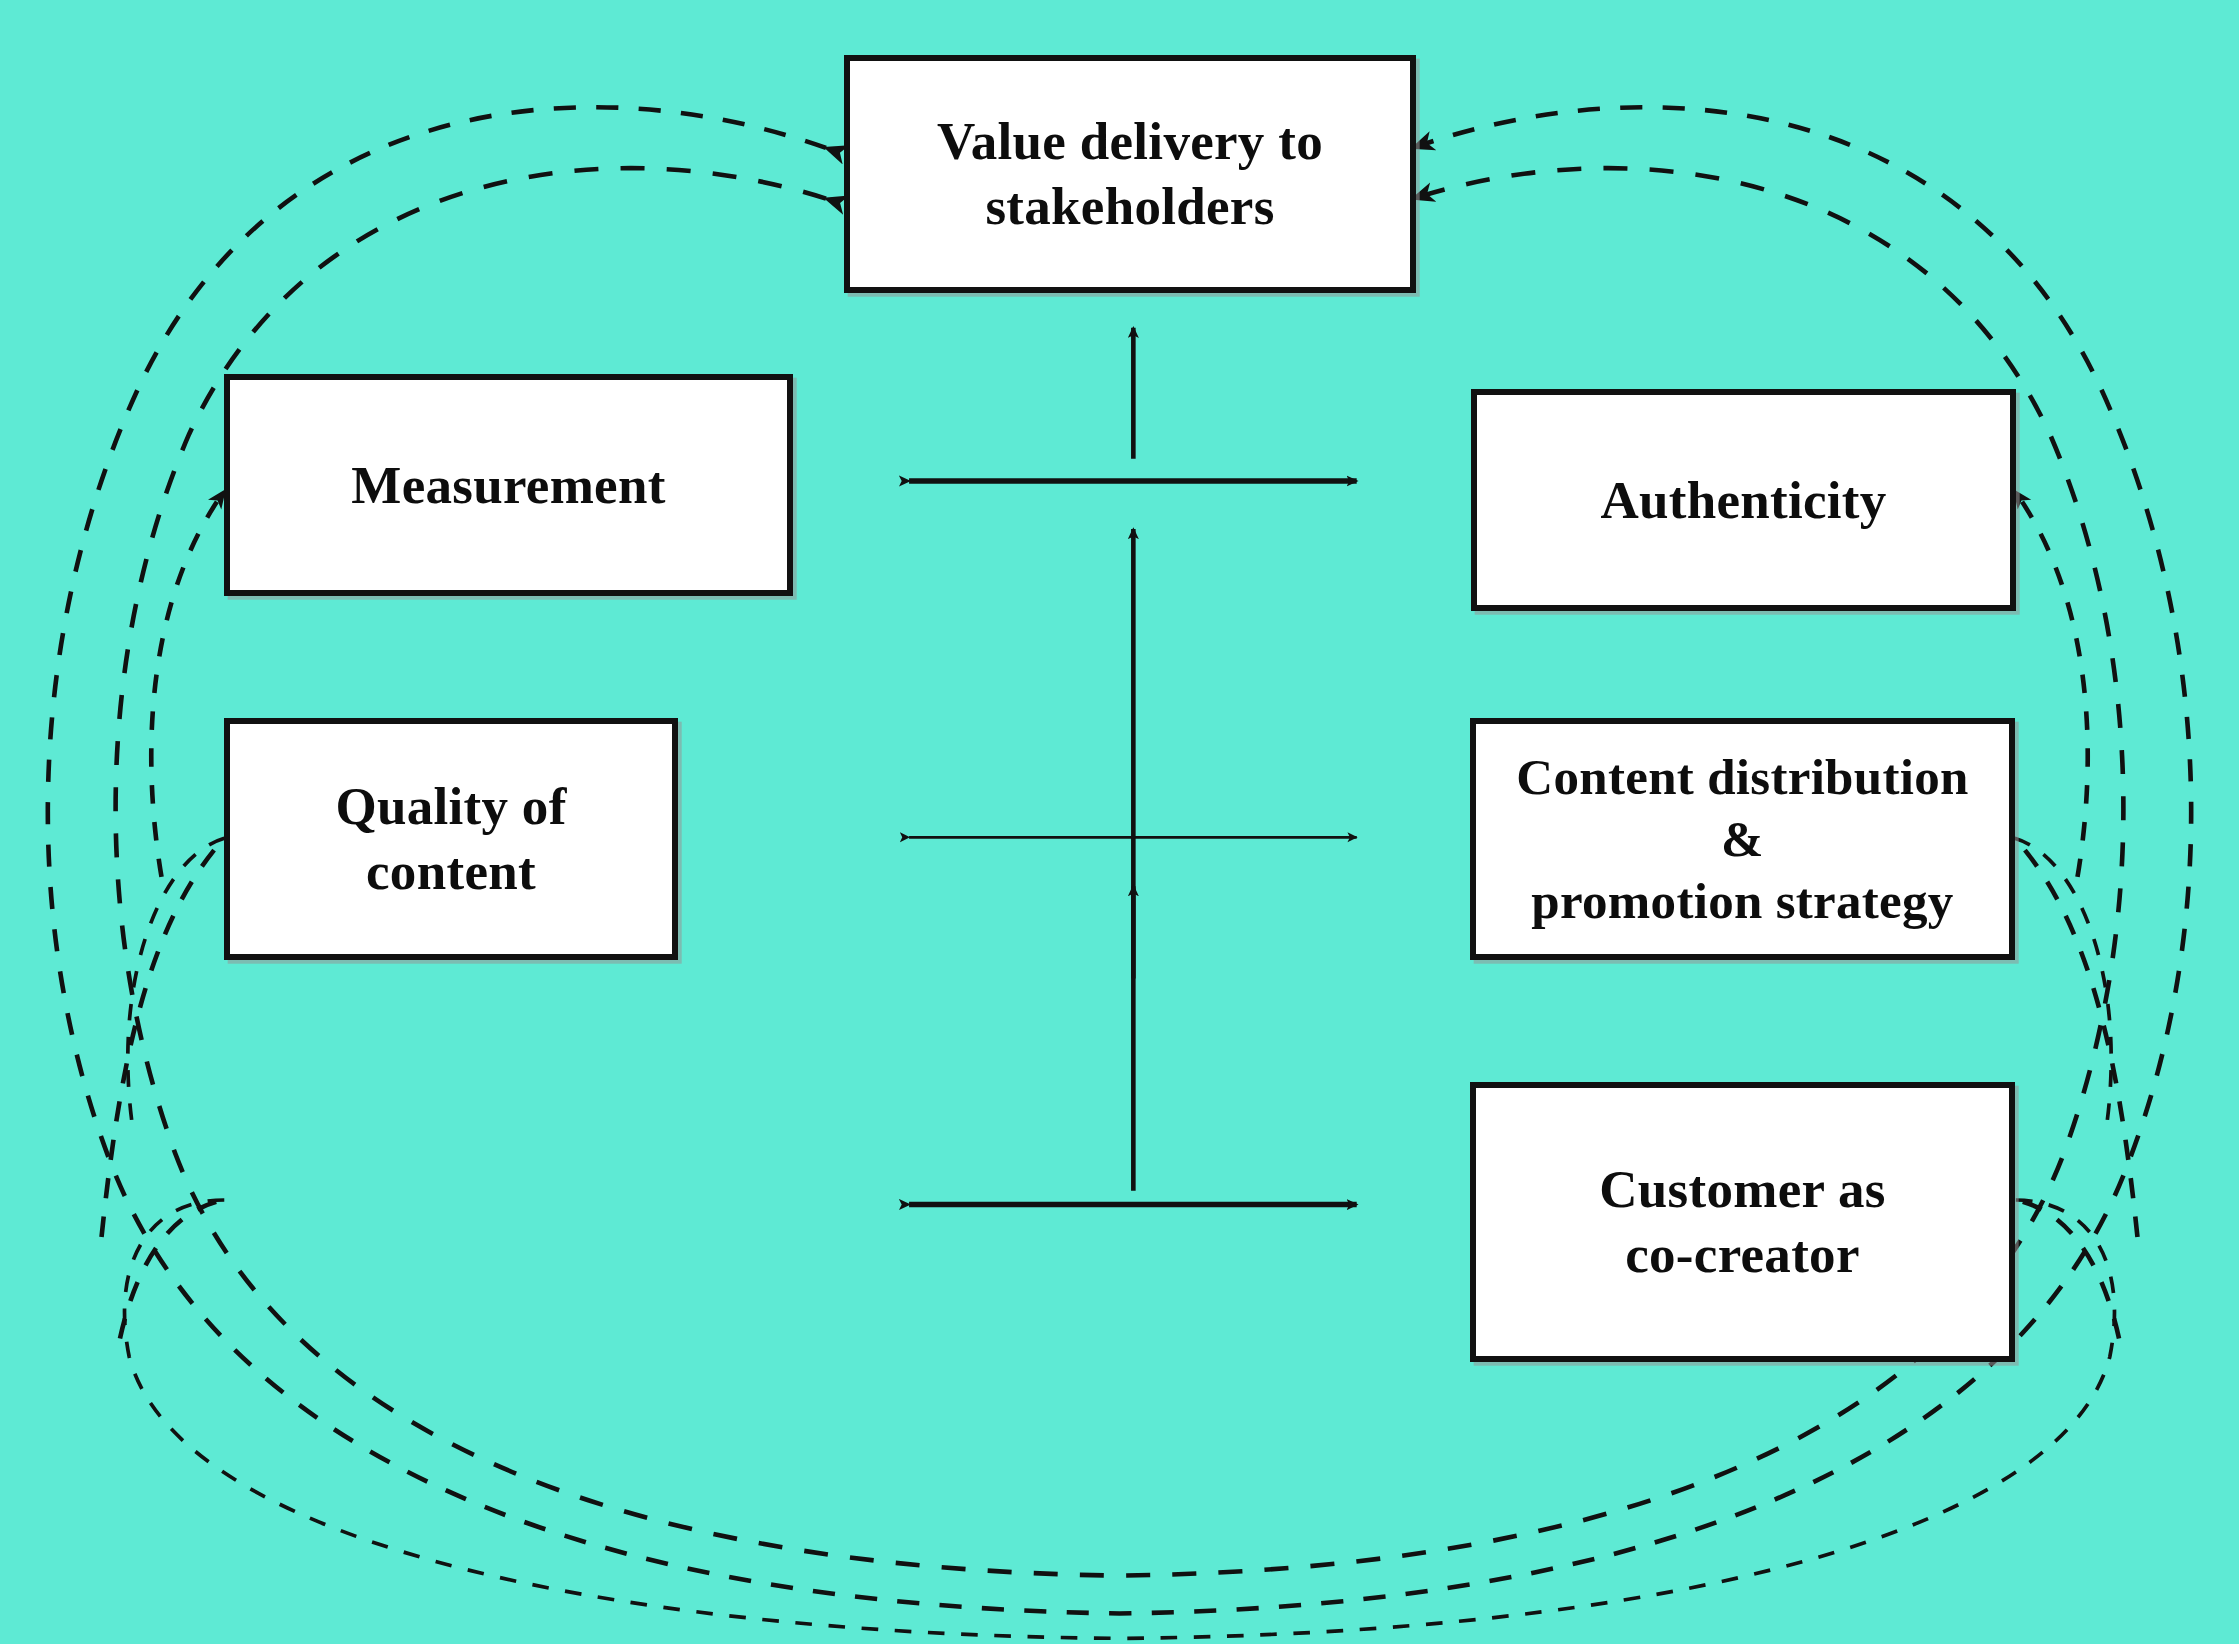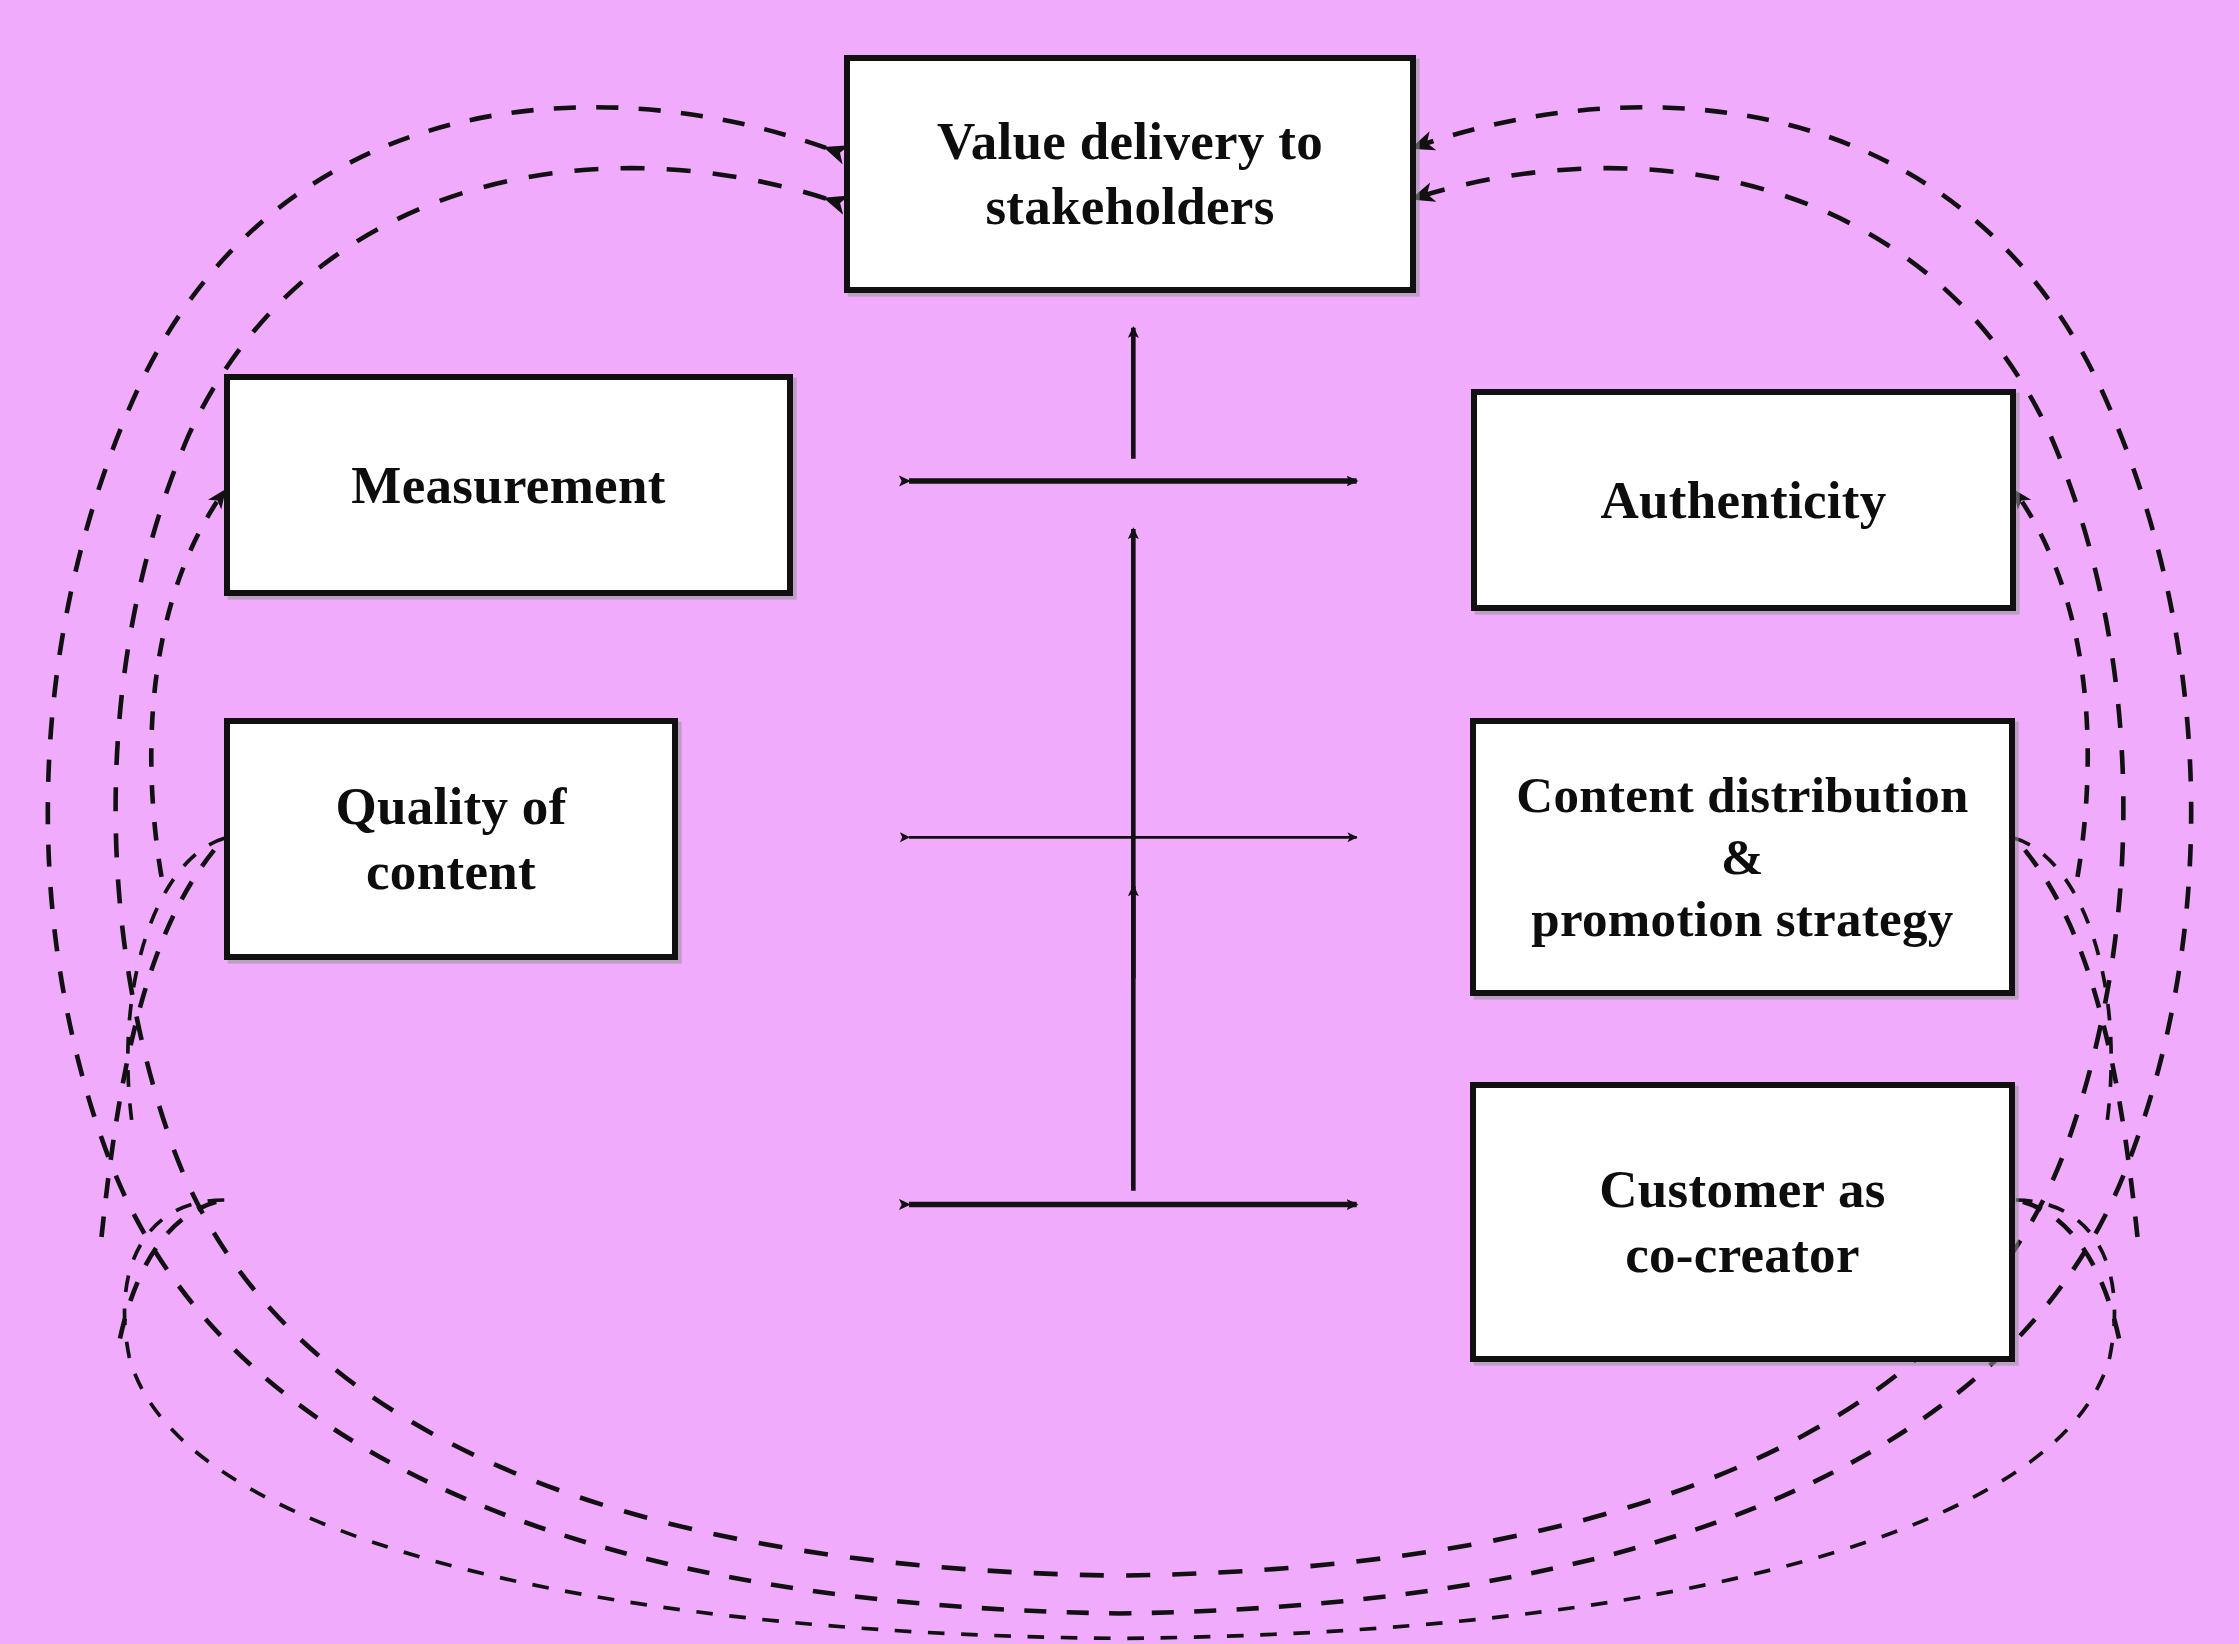--- a/index.html
+++ b/index.html
@@ -1,20 +1,20 @@
 <!DOCTYPE html>
 <html style="font-size:14.8px"><head>
 <meta charset="utf-8">
 <style>
   html,body{margin:0;padding:0;background:#ffffff;}
   #stage{
     position:relative;
     width:2239px;
     height:1645px;
-    background:#f0abfc;
+    background:#5eead4;
     overflow:hidden;
     font-family:"Liberation Serif", serif;
     text-decoration:underline;
   }
   #svg-layer{
     position:absolute;
     left:0; top:0;
     width:2239px; height:1645px;
     pointer-events:none;
   }
@@ -154,21 +154,21 @@
   <div class="node" id="node-left-1" style="left:224px; top:718px; width:454px; height:242px;">
     <div class="label fs-big">Quality of
 content</div>
   </div>
 
 
   <div class="node" id="node-right-0" style="left:1471px; top:369px; width:545px; height:222px;margin-top:20px;">
     <div class="label fs-big">Authenticity</div>
   </div>
 
-  <div class="node" id="node-right-1" style="left:1470px; top:718px; width:545px; height:278px;">
+  <div class="node" id="node-right-1" style="left:1470px; top:718px; width:545px; height:242px;">
     <div class="label fs-med">Content distribution
 &amp;
 promotion strategy</div>
   </div>
 
   <div class="node" id="node-right-2" style="left:1470px; top:1082px; width:545px; height:280px;">
     <div class="label fs-big">Customer as
 co-creator</div>
   </div>
 

